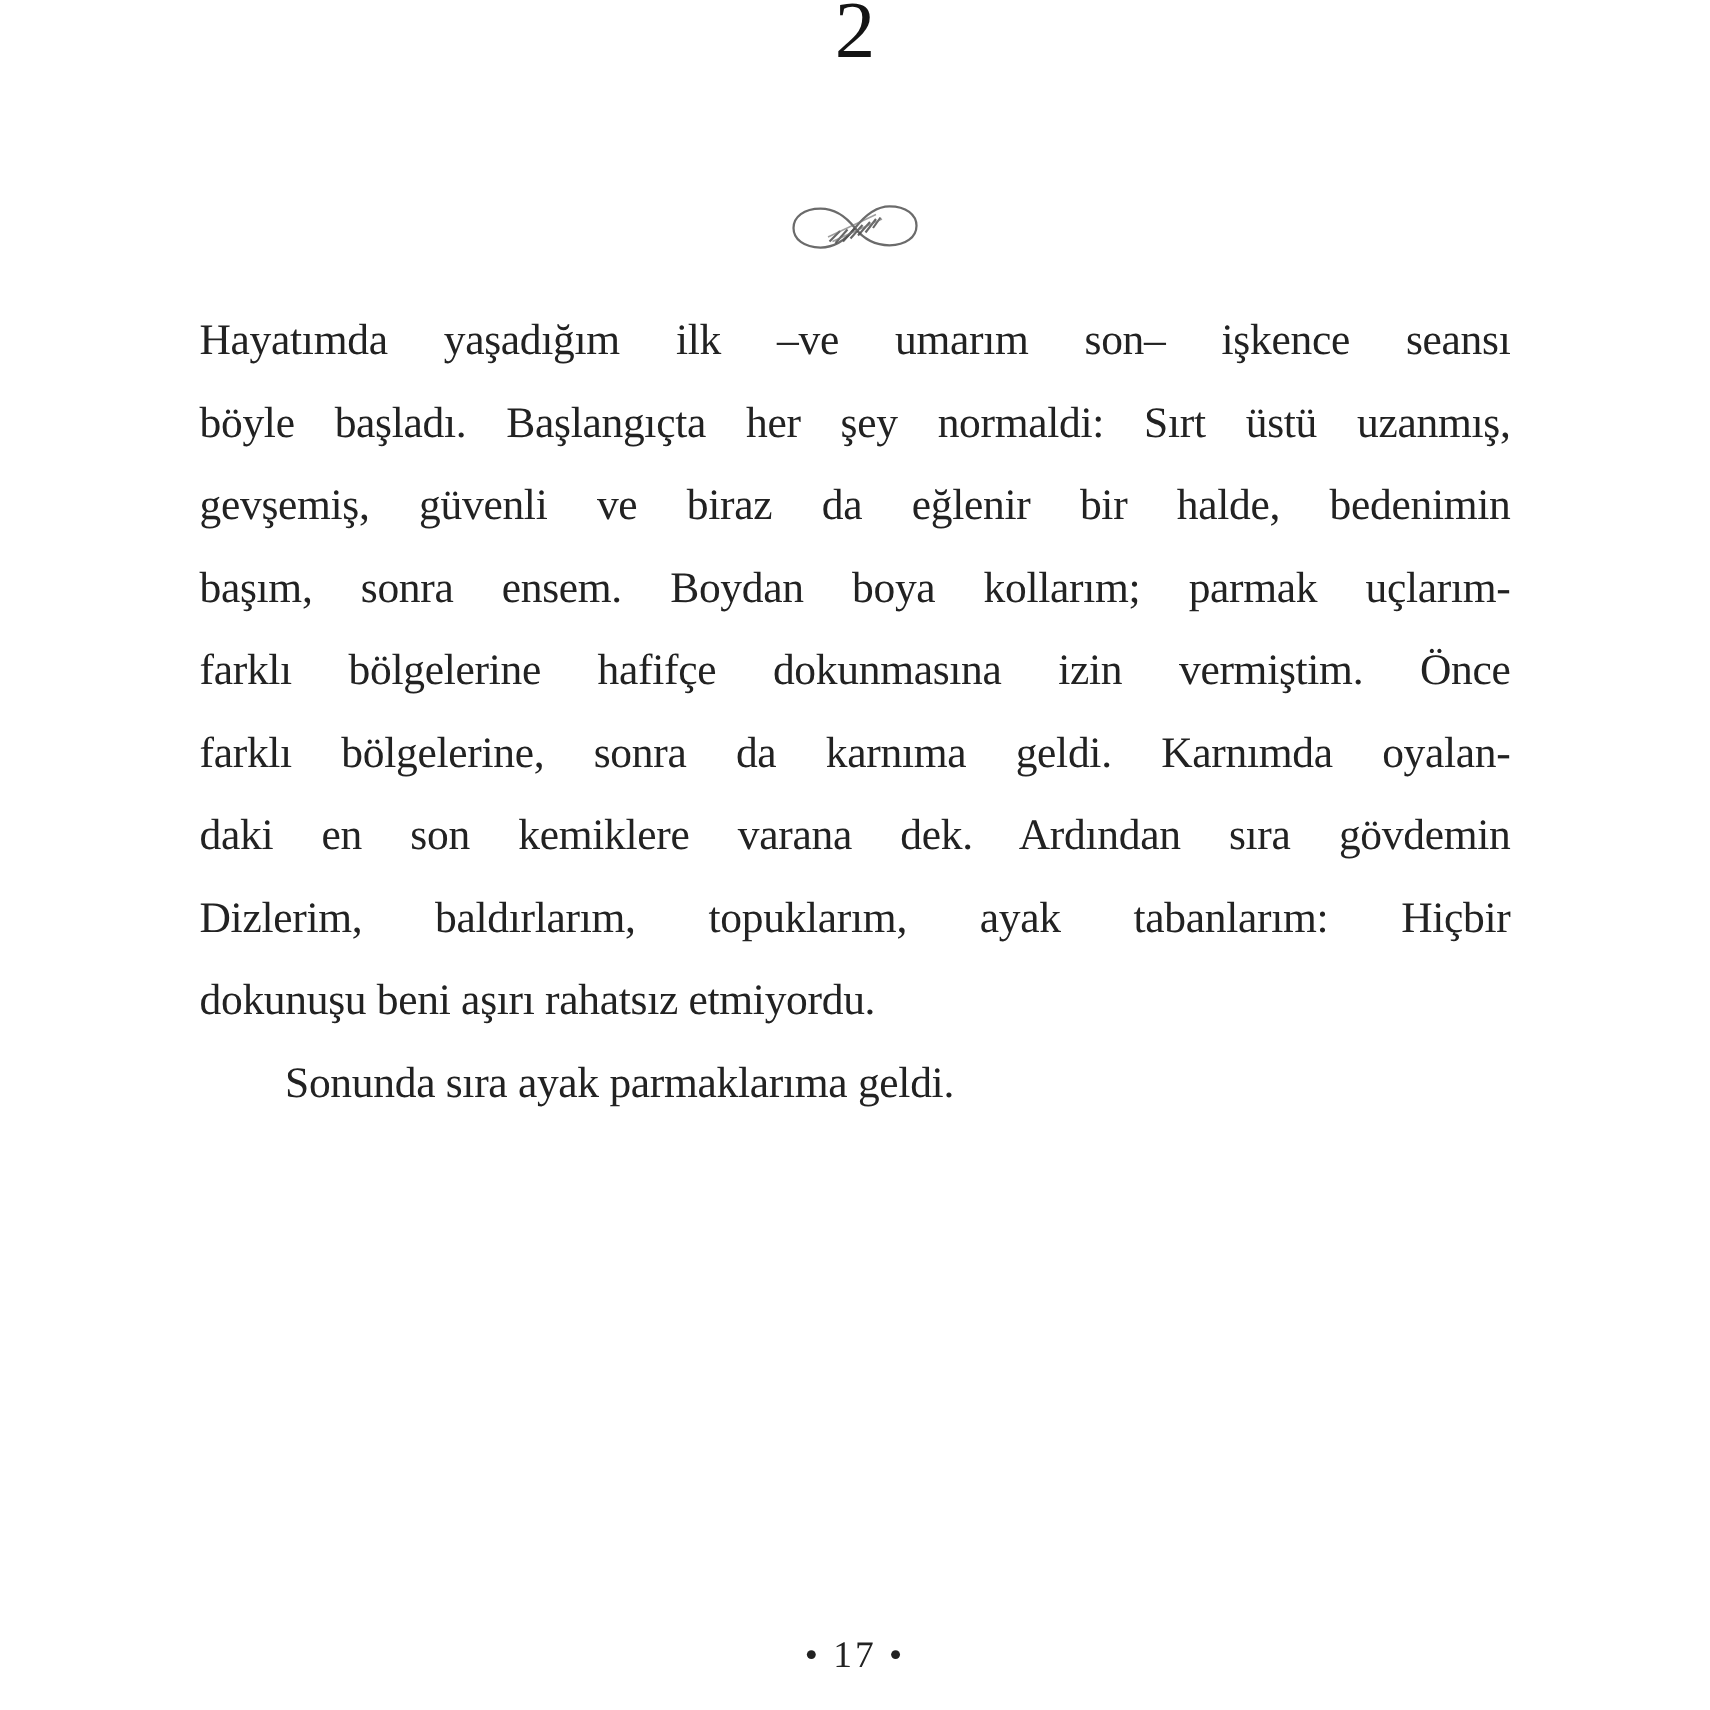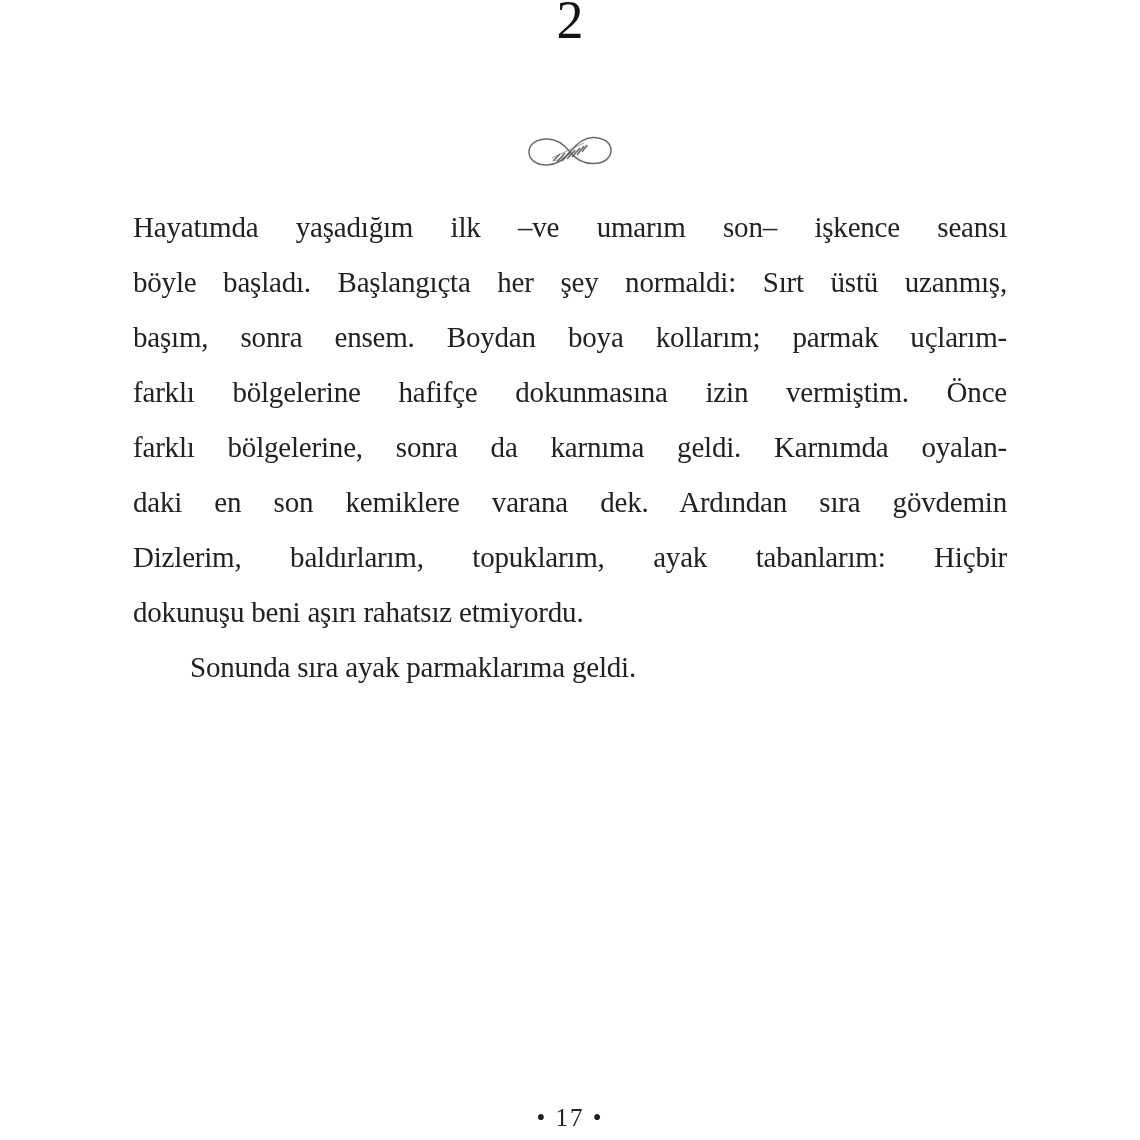--- a/index.html
+++ b/index.html
@@ -47,21 +47,21 @@
     text-align-last: left;
   }
   .indented {
     text-indent: 57px;
     text-align: left;
   }
   .footer {
     position: absolute;
     left: 0;
     right: 0;
-    bottom: 2px;
+    bottom: 16px;
     text-align: center;
     font-size: 25px;
     color: #222222;
     letter-spacing: 2px;
   }
 </style>
 </head>
 <body>
 
 <div class="page">
@@ -83,20 +83,21 @@
       <g stroke="#777777" stroke-width="1" opacity="0.7">
         <line x1="30" y1="26" x2="62" y2="11"></line>
         <line x1="33" y1="29" x2="66" y2="14"></line>
       </g>
     </svg>
   </div>
 
   <div class="body-text">
     <div class="line">Hayatımda yaşadığım ilk –ve umarım son– işkence seansı</div>
     <div class="line">böyle başladı. Başlangıçta her şey normaldi: Sırt üstü uzanmış,</div>
+    <div class="line">gevşemiş, güvenli ve biraz da eğlenir bir halde, bedenimin</div>
     <div class="line">başım, sonra ensem. Boydan boya kollarım; parmak uçlarım-</div>
     <div class="line">farklı bölgelerine hafifçe dokunmasına izin vermiştim. Önce</div>
     <div class="line">farklı bölgelerine, sonra da karnıma geldi. Karnımda oyalan-</div>
     <div class="line">daki en son kemiklere varana dek. Ardından sıra gövdemin</div>
     <div class="line">Dizlerim, baldırlarım, topuklarım, ayak tabanlarım: Hiçbir</div>
     <div class="line last">dokunuşu beni aşırı rahatsız etmiyordu.</div>
     <div class="line last indented">Sonunda sıra ayak parmaklarıma geldi.</div>
   </div>
 
   <div class="footer">• 17 •</div>

